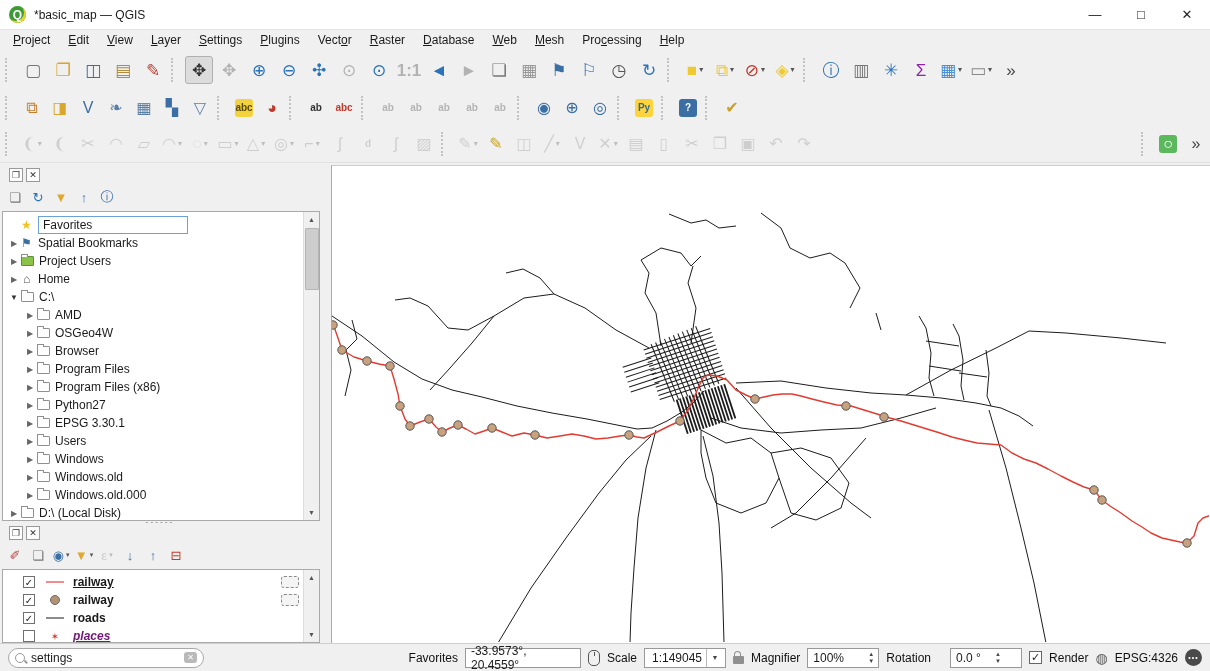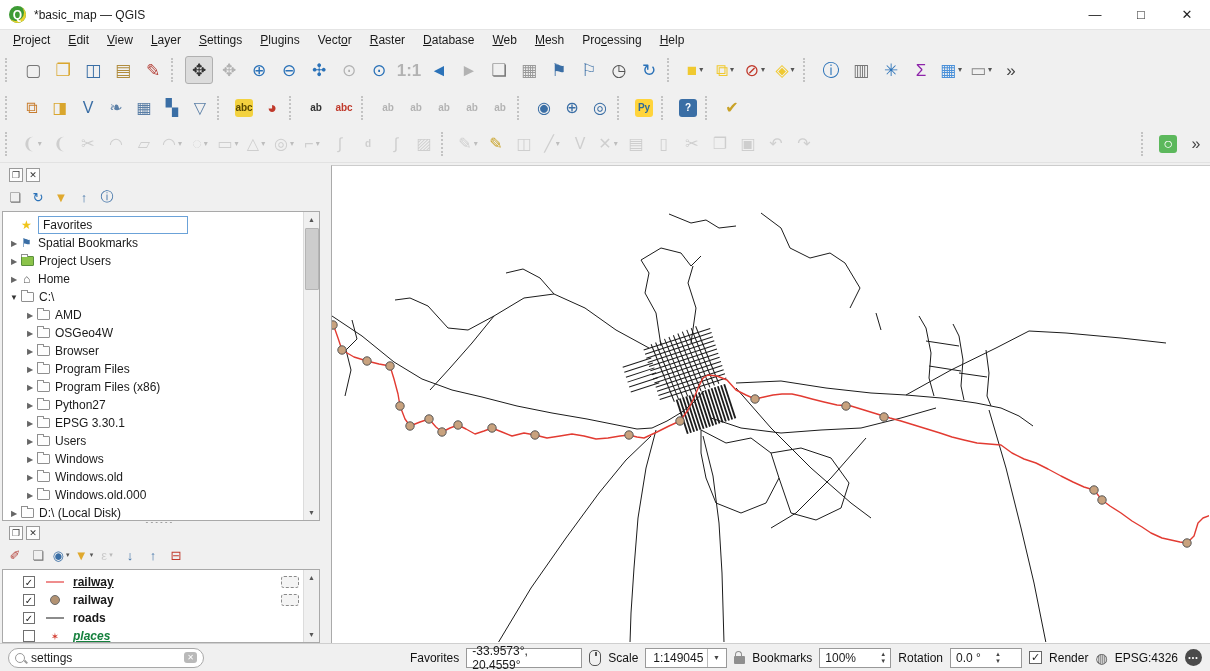--- a/index.html
+++ b/index.html
@@ -55,21 +55,21 @@
   .vsb .sb-thumb{position:absolute;left:1px;width:12px;background:#cdcdcd;border:1px solid #b5b5b5;border-radius:1px;}
   .dock-grip{position:absolute;left:140px;width:40px;text-align:center;color:#999;font-size:8px;letter-spacing:2px;}
   
   .layer-row{height:18px;display:flex;align-items:center;}
   .cb{width:12px;height:12px;border:1px solid #707070;background:#fff;display:flex;align-items:center;justify-content:center;font-size:10px;color:#222;margin:0 8px 0 20px;flex:0 0 12px;box-sizing:border-box;}
   .lsym{width:24px;display:flex;align-items:center;justify-content:center;flex:0 0 24px;margin-right:6px;}
   .lsym .line{width:18px;height:2px;}
   .lsym .pt{width:8px;height:8px;border-radius:50%;}
   .layer-label{font-weight:bold;}
   .layer-label.ul{text-decoration:underline;}
-  .layer-label.it{font-style:italic;color:#15803d;text-decoration:underline;}
+  .layer-label.it{font-style:italic;color:#701a75;text-decoration:underline;}
   .mem-ind{margin-left:auto;margin-right:20px;width:16px;height:10px;border:1px dashed #8a8a8a;border-radius:3px;background:#f4f4f4;}
   
   .canvas{position:absolute;left:331px;top:165px;width:879px;height:478px;background:#fff;border-left:1px solid #aaa;border-top:1px solid #ccc;box-sizing:border-box;}
   .canvas svg{display:block;}
   
   .statusbar{position:absolute;left:0;top:643px;width:100%;height:28px;background:#f0f0f0;border-top:1px solid #cfcfcf;display:flex;align-items:center;padding:0 8px;box-sizing:border-box;gap:7px;}
   .search-box{width:196px;height:20px;border:1px solid #a8a8a8;border-radius:10px;background:#fff;display:flex;align-items:center;padding:0 6px;box-sizing:border-box;}
   .mag-ico{width:8px;height:8px;border:1.5px solid #9a9a9a;border-radius:50%;position:relative;margin-right:6px;flex:0 0 8px;}
   .mag-ico::after{content:"";position:absolute;width:4px;height:1.5px;background:#9a9a9a;transform:rotate(45deg);right:-4px;bottom:-1px;}
   .search-text{flex:1;}
@@ -724,30 +724,30 @@
     <div style="flex:1"></div>
     <span class="sb-label">Favorites</span>
     <div class="sb-box" style="width:116px;">-33.9573°, 20.4559°</div>
     <span class="mouse-ico"></span>
     <span class="sb-label">Scale</span>
     <div class="sb-box" style="width:82px;padding-right:0;">
       <span>1:149045</span>
       <span class="combo-arrow">▼</span>
     </div>
     <span class="lock-ico"></span>
-    <span class="sb-label">Bookmarks</span>
+    <span class="sb-label">Magnifier</span>
     <div class="sb-box" style="width:72px;padding-right:0;">
       <span style="flex:1;text-align:left;">100%</span>
       <span class="spin">
           <span>▲</span>
           <span>▼</span>
         </span>
     </div>
     <span class="sb-label">Rotation</span>
-    <div class="sb-box" style="width:72px;padding-right:16px;">
+    <div class="sb-box" style="width:72px;padding-right:16px;margin-left:12px;">
       <span style="flex:1;text-align:left;">0.0 °</span>
       <span class="spin">
           <span>▲</span>
           <span>▼</span>
         </span>
     </div>
     <span class="render-cb">✓</span>
     <span class="sb-label">Render</span>
     <span class="globe-ico">◍</span>
     <span class="sb-label">EPSG:4326</span>

